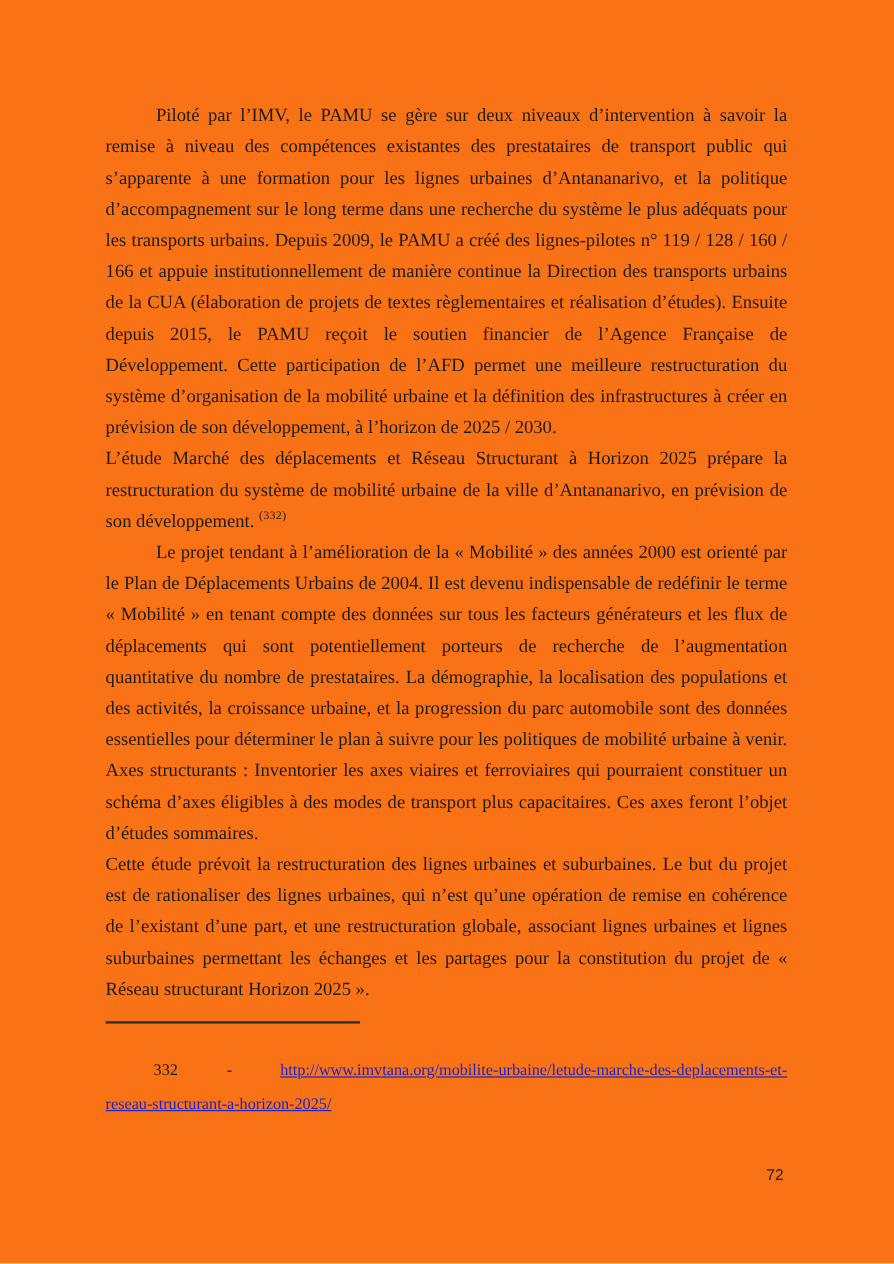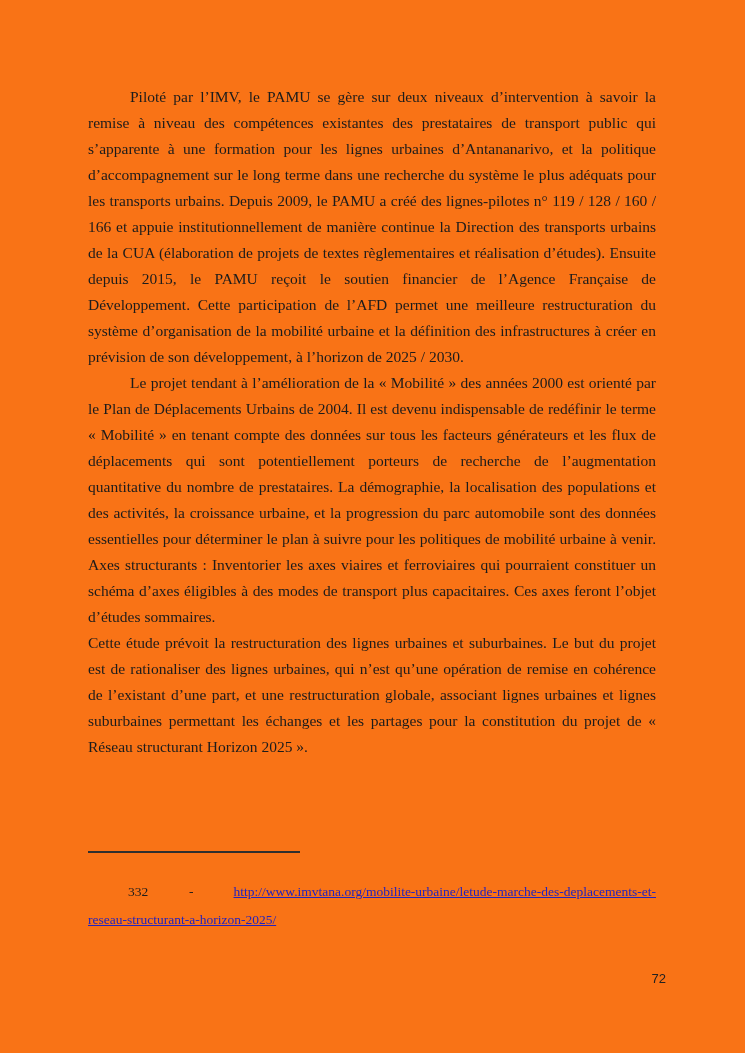--- a/index.html
+++ b/index.html
@@ -64,33 +64,34 @@
   }
   .footnote a.fn-link {
     color: #2323bf;
     text-decoration: underline;
     text-decoration-color: #2323bf;
     cursor: pointer;
   }
   .page-number {
     position: absolute;
     top: 971px;
-    right: 79px;
+    right: 92px;
     font-family: "Liberation Sans", "DejaVu Sans", sans-serif;
     font-size: 13px;
     color: #222222;
   }
 </style>
 </head>
 <body>
 
 <div class="page">
 
   <div class="body-text" id="paragraph-container">
       <p class="indent"><span>Piloté par l’IMV, le PAMU se gère sur deux niveaux d’intervention à savoir la remise à niveau des compétences existantes des prestataires de transport public qui s’apparente à une formation pour les lignes urbaines d’Antananarivo, et la politique d’accompagnement sur le long terme dans une recherche du système le plus adéquats pour les transports urbains. Depuis 2009, le PAMU a créé des lignes-pilotes n° 119 / 128 / 160 / 166 et appuie institutionnellement de manière continue la Direction des transports urbains de la CUA (élaboration de projets de textes règlementaires et réalisation d’études). Ensuite depuis 2015, le PAMU reçoit le soutien financier de l’Agence Française de Développement. Cette participation de l’AFD permet une meilleure restructuration du système d’organisation de la mobilité urbaine et la définition des infrastructures à créer en prévision de son développement, à l’horizon de 2025 / 2030.</span></p>
+      <p><span>L’étude Marché des déplacements et Réseau Structurant à Horizon 2025 prépare la restructuration du système de mobilité urbaine de la ville d’Antananarivo, en prévision de son développement. </span><sup>(332)</sup></p>
       <p class="indent"><span>Le projet tendant à l’amélioration de la « Mobilité »  des années 2000 est orienté par le Plan de Déplacements Urbains de 2004. Il est devenu indispensable de redéfinir le terme « Mobilité » en tenant compte des données sur tous les facteurs générateurs et les flux de déplacements qui sont potentiellement porteurs de recherche de l’augmentation quantitative du nombre de prestataires. La démographie, la localisation des populations et des activités, la croissance urbaine, et la progression du parc automobile sont des données essentielles pour déterminer le plan à suivre pour les politiques de mobilité urbaine à venir. Axes structurants : Inventorier les axes viaires et ferroviaires qui pourraient constituer un schéma d’axes éligibles à des modes de transport plus capacitaires. Ces axes feront l’objet d’études sommaires.</span></p>
       <p><span>Cette étude prévoit la restructuration des lignes urbaines et suburbaines. Le but du projet est de rationaliser des lignes urbaines, qui n’est qu’une opération de remise en cohérence de l’existant d’une part, et une restructuration globale, associant lignes urbaines et lignes suburbaines permettant les échanges et les partages pour la constitution du projet de « Réseau structurant Horizon 2025 ».</span></p>
     </div>
 
   <div class="fn-sep"></div>
 
   <p class="footnote">
     <span class="fn-prefix">332  -</span><a class="fn-link" style="color: rgb(35, 35, 191); text-decoration-color: rgb(35, 35, 191); margin-left: 40px;">http://www.imvtana.org/mobilite-urbaine/letude-marche-des-deplacements-et-reseau-structurant-a-horizon-2025/</a>
   </p>
 

